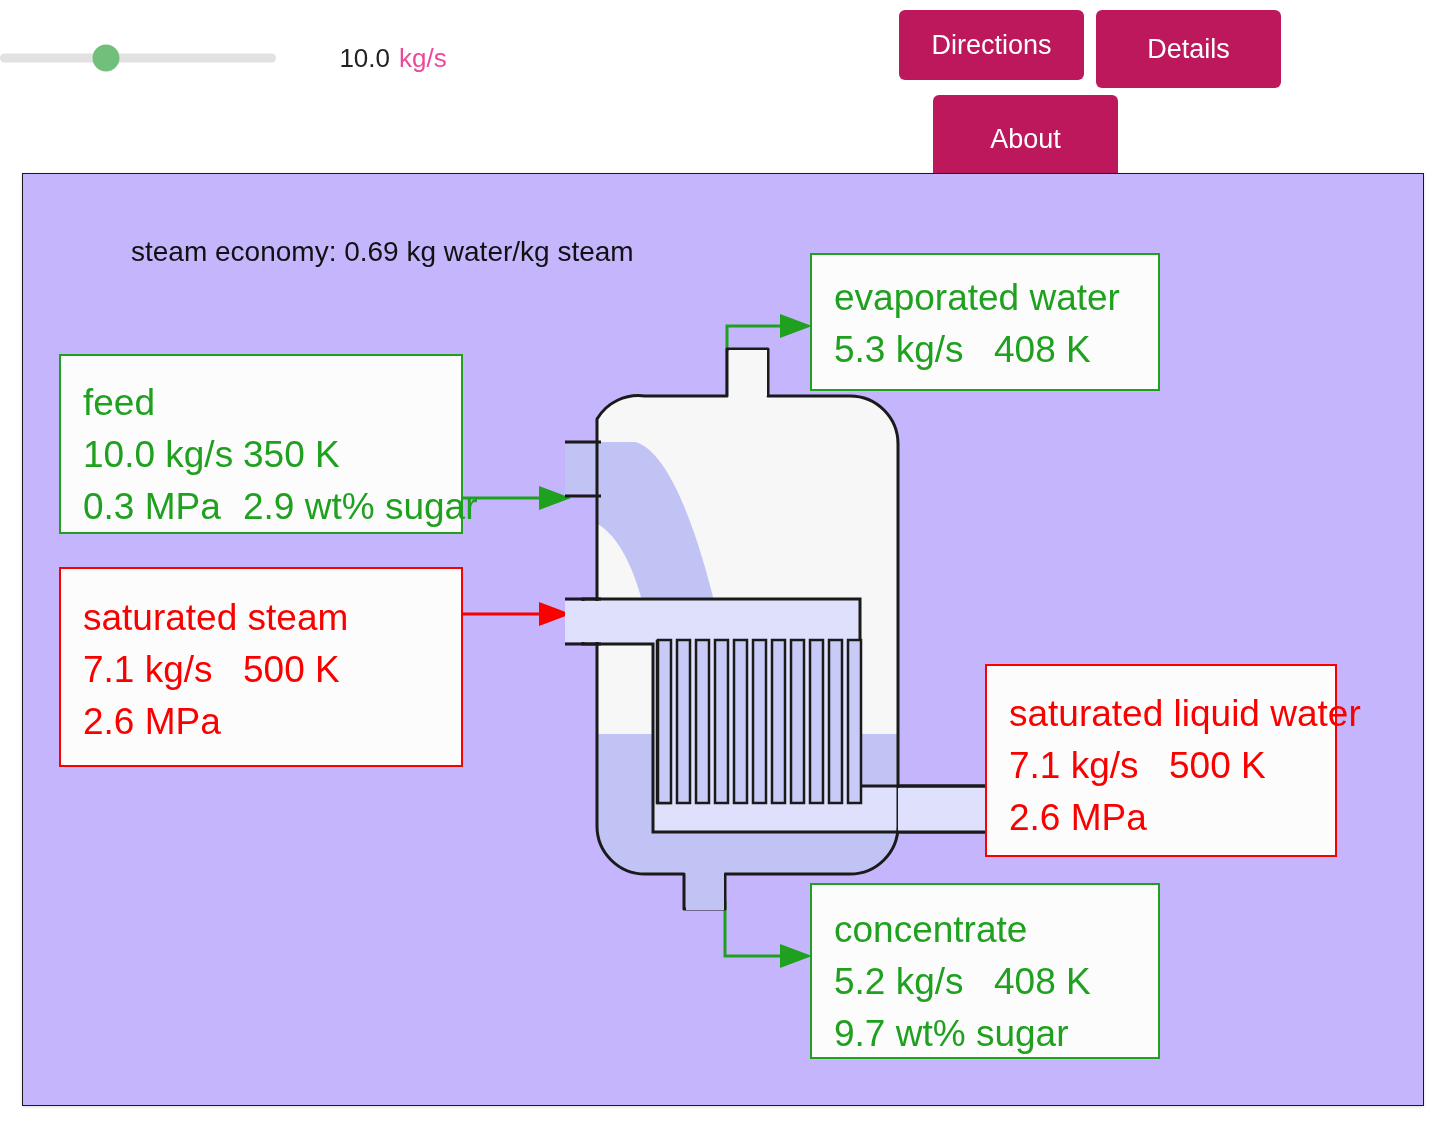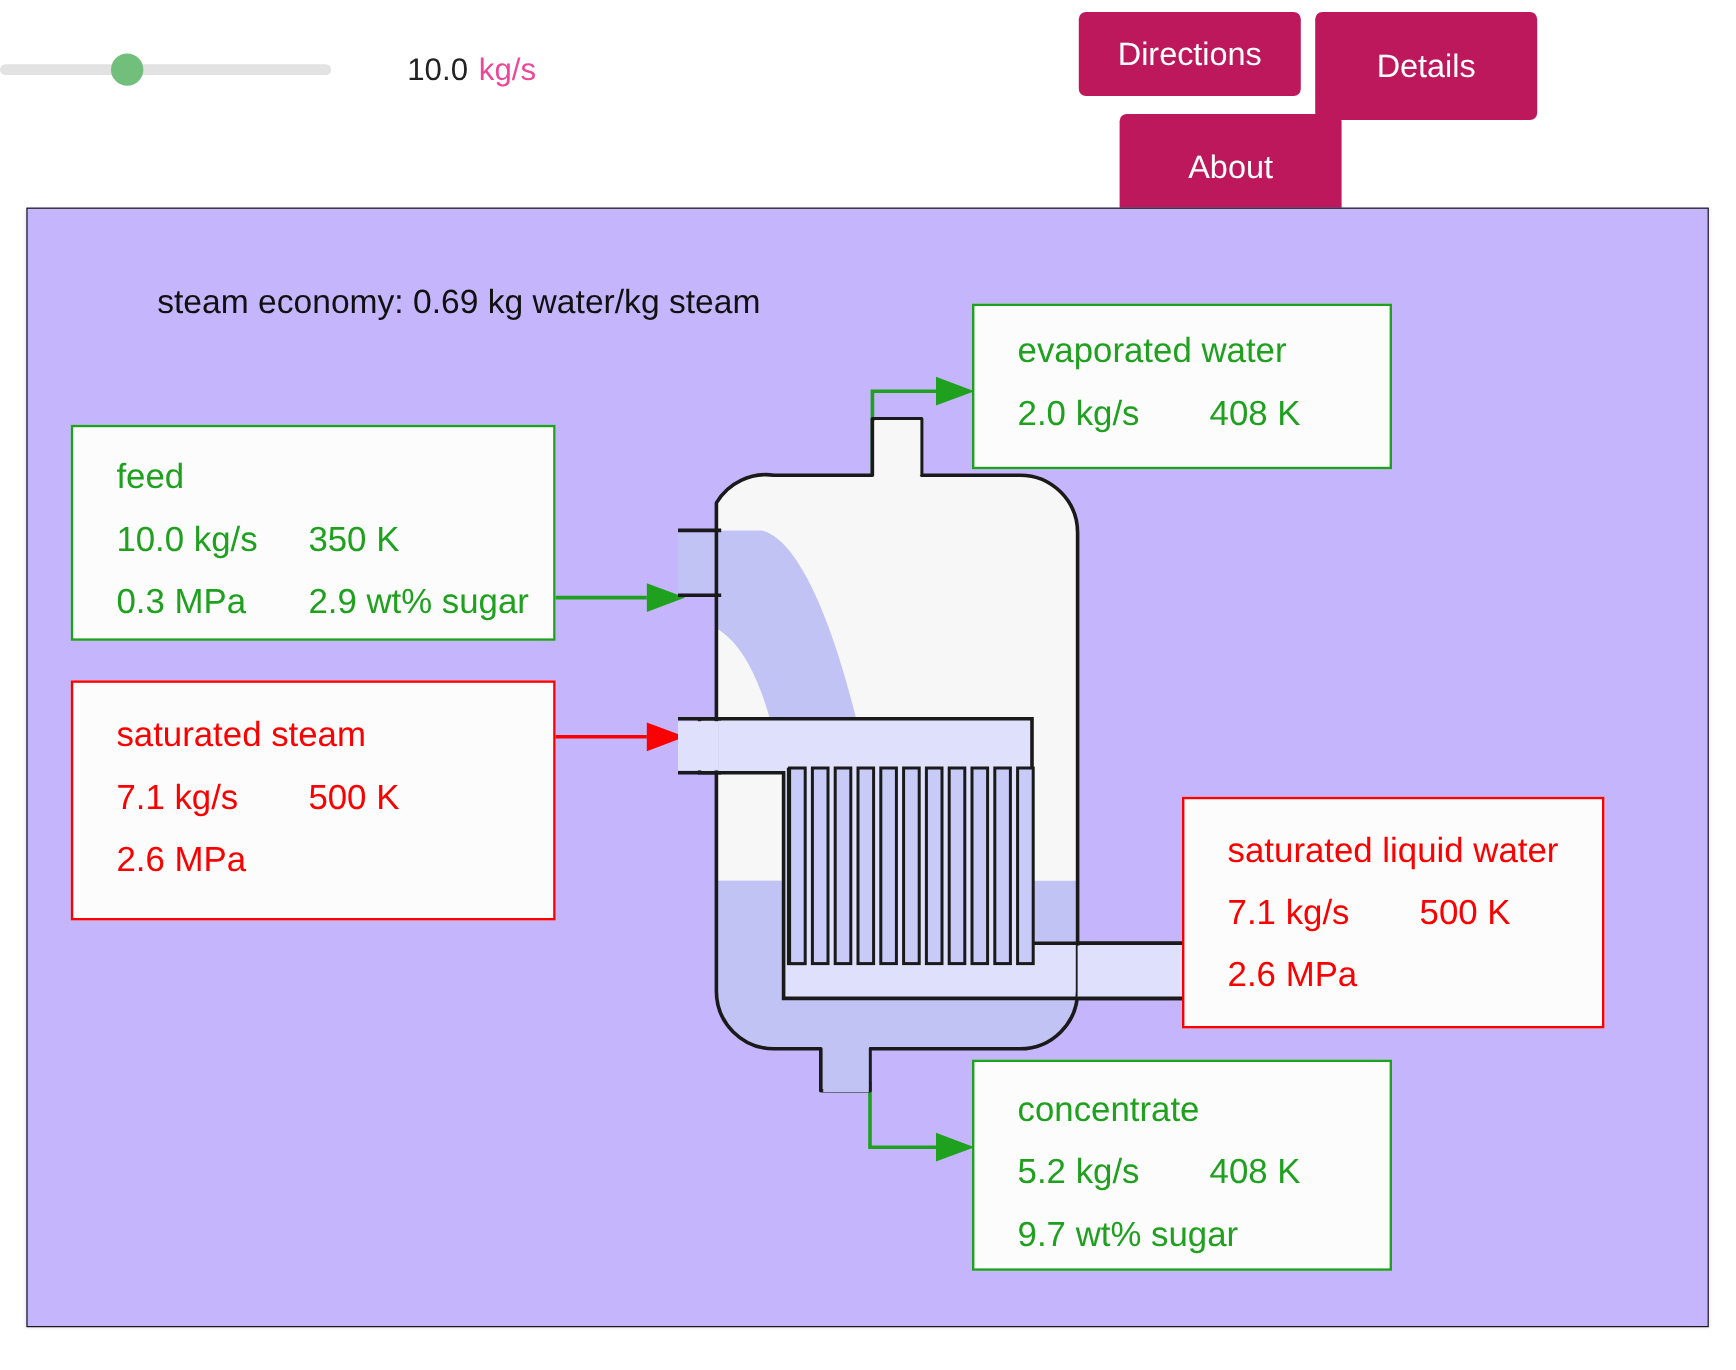--- a/index.html
+++ b/index.html
@@ -62,21 +62,21 @@
     position:absolute;left:108px;top:62px;font-size:28px;color:#111;
     white-space:nowrap;
   }
 
   
   .sbox{
     position:absolute;box-sizing:border-box;border:2px solid;
     background:#fcfcfc;padding:0;
   }
   .sbox .ln{
-    position:absolute;left:36px;font-size:29px;white-space:nowrap;
+    position:absolute;left:22px;font-size:37px;white-space:nowrap;
   }
   .sbox .ln span.c2{position:absolute;left:160px;top:0;}
   .green{border-color:#1fa01f;color:#1fa01f;}
   .red{border-color:#fa0000;color:#fa0000;}
 
   
   #svg-layer{position:absolute;left:0;top:0;width:1402px;height:933px;}
 </style>
 </head>
 <body>
@@ -88,21 +88,21 @@
       <div class="track"></div>
       <div class="thumb" id="thumb0" style="left: 38.5%; background: rgb(114, 191, 124);"></div>
     </div>
     <div class="val">10.0</div>
     <div class="unit">kg/s</div>
   </div>
 
 </div>
 
 <button class="btn" style="left:899px;top:10px;width:185px;height:70px;">Directions</button>
-<button class="btn" style="left:1096px;top:10px;width:185px;height:90px;">Details</button>
+<button class="btn" style="left:1096px;top:10px;width:185px;height:78px;">Details</button>
 <button class="btn" style="left:899px;top:95px;width:185px;height:88px;margin-left:34px;">About</button>
 
 <div id="frame">
 
   <div id="economy">steam economy: 0.69 kg water/kg steam</div>
 
   <svg id="svg-layer" viewBox="0 0 1402 933">
 
     <g>
       <line x1="438" y1="324" x2="516" y2="324" stroke="#1fa01f" stroke-width="3"></line>
@@ -254,21 +254,21 @@
       <span class="c2">500 K</span>
     </div>
     <div class="ln" style="top:132px;">
       <span>2.6 MPa</span>
     </div>
   </div>
 
   <div class="sbox green" style="left:787px;top:79px;width:350px;height:138px;">
     <div class="ln" style="top:22px;">evaporated water</div>
     <div class="ln" style="top:74px;">
-      <span>2.0 kg/s</span>
+      <span>5.3 kg/s</span>
       <span class="c2">408 K</span>
     </div>
   </div>
 
   <div class="sbox red" style="left:962px;top:490px;width:352px;height:193px;">
     <div class="ln" style="top:27px;">saturated liquid water</div>
     <div class="ln" style="top:79px;">
       <span>7.1 kg/s</span>
       <span class="c2">500 K</span>
     </div>

